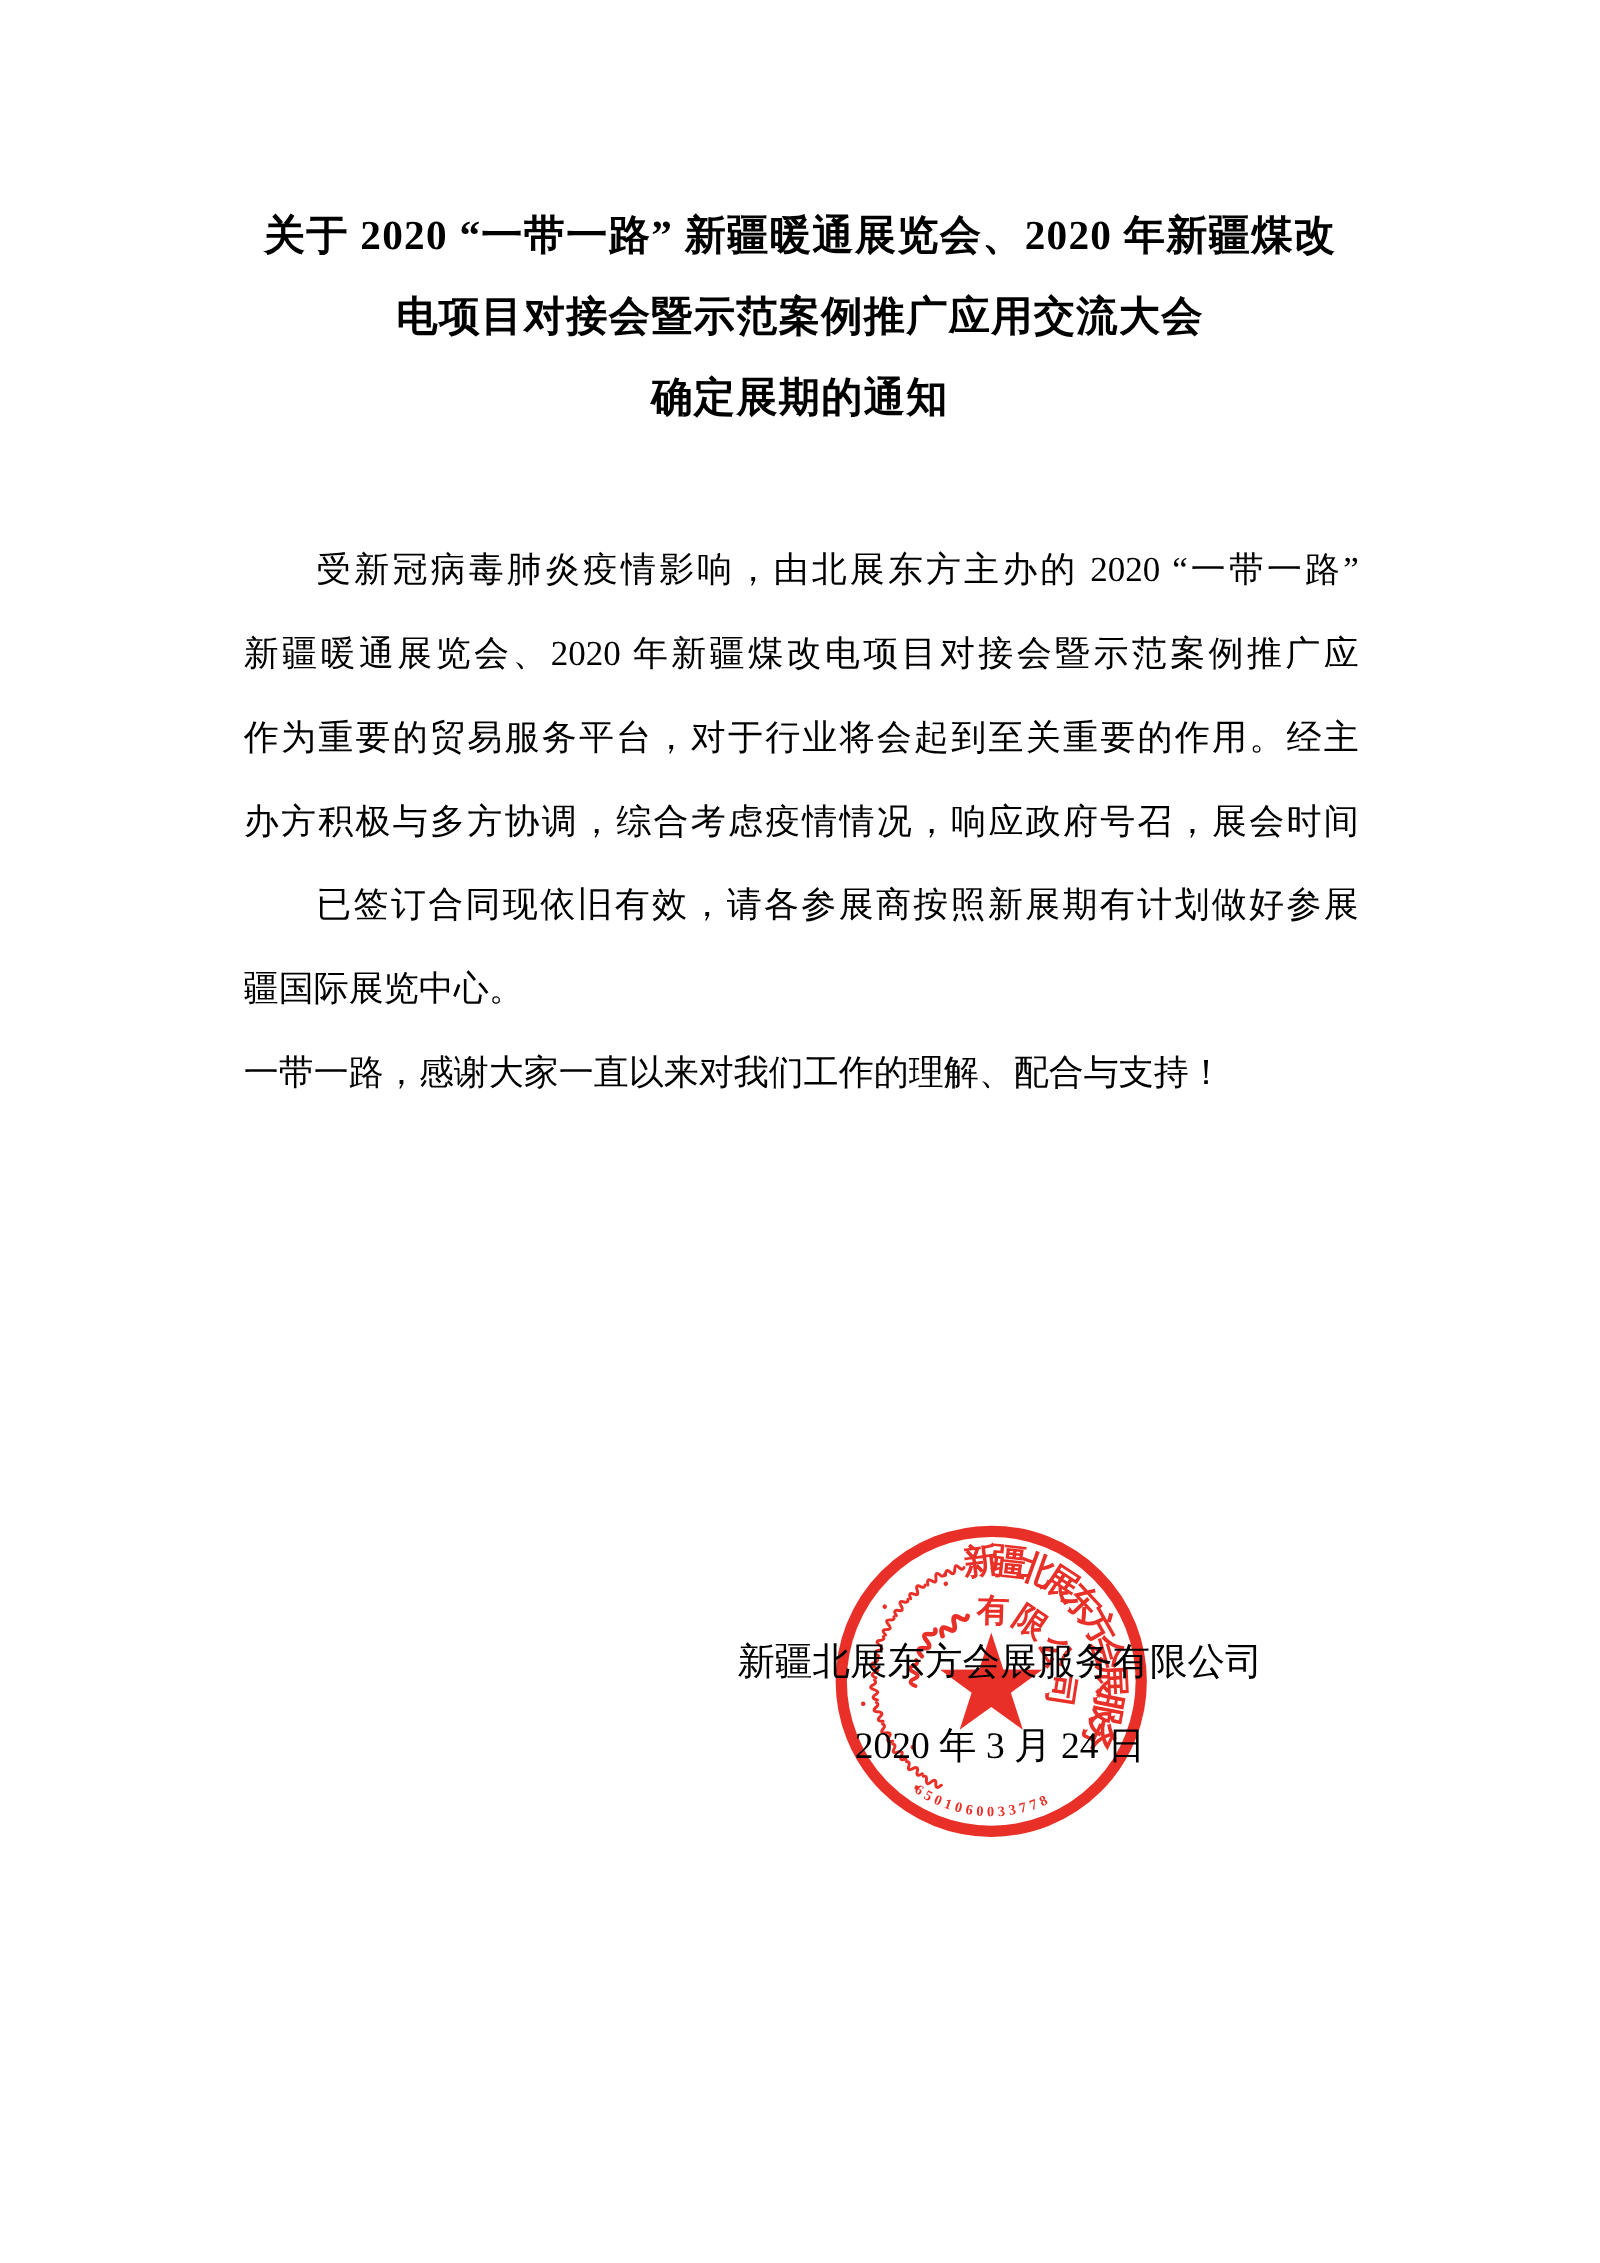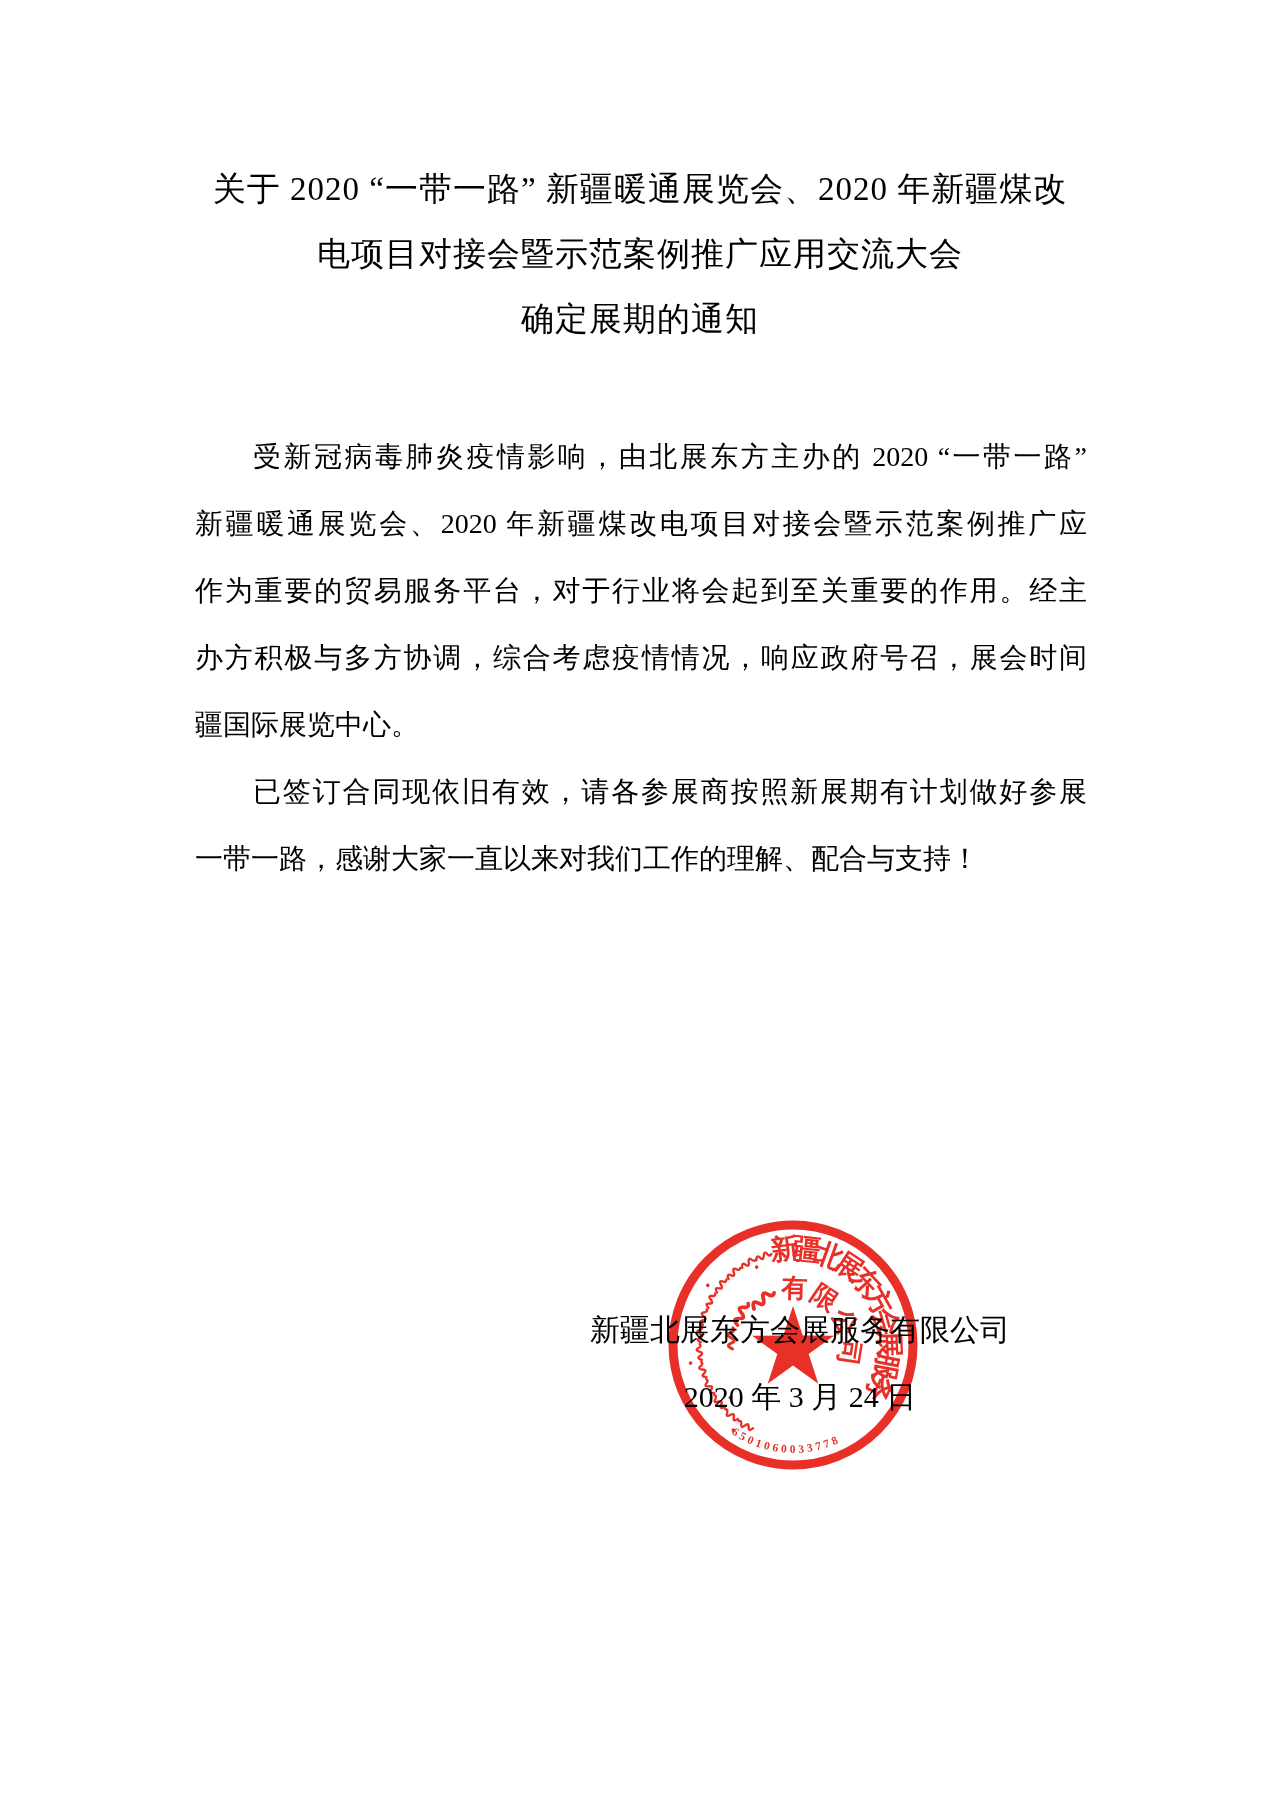--- a/index.html
+++ b/index.html
@@ -7,21 +7,21 @@
     position:relative;
     width:1280px;height:1810px;
     background:#ffffff;
     color:#000;
     font-family:"Liberation Serif","DejaVu Serif",serif;
     overflow:hidden;
   }
   .title-block{
     position:absolute;top:157px;left:0;width:1280px;
     text-align:center;
-    font-size:33px;font-weight:normal;
+    font-size:33px;font-weight:bold;
     line-height:65px;
     letter-spacing:1px;
   }
   .body-block{
     position:absolute;top:423px;left:195px;width:892px;
     font-size:28px;
   }
   .bline{
     height:67px;line-height:67px;
     text-align:justify;
@@ -52,22 +52,22 @@
       <div>关于 2020 “一带一路” 新疆暖通展览会、2020 年新疆煤改</div>
       <div>电项目对接会暨示范案例推广应用交流大会</div>
       <div>确定展期的通知</div>
     </div>
 
   <div class="body-block">
       <div class="bline ind j"><span>受新冠病毒肺炎疫情影响，由北展东方主办的 2020 “一带一路”</span></div>
       <div class="bline j"><span>新疆暖通展览会、2020 年新疆煤改电项目对接会暨示范案例推广应</span></div>
       <div class="bline j"><span>作为重要的贸易服务平台，对于行业将会起到至关重要的作用。经主</span></div>
       <div class="bline j"><span>办方积极与多方协调，综合考虑疫情情况，响应政府号召，</span><span class="b">展会时间</span></div>
+      <div class="bline ind j"><span>已签订合同现依旧有效，请各参展商按照新展期有计划做好参展</span></div>
       <div class="bline"><span>疆国际展览中心。</span></div>
-      <div class="bline ind j"><span>已签订合同现依旧有效，请各参展商按照新展期有计划做好参展</span></div>
       <div class="bline"><span>一带一路，感谢大家一直以来对我们工作的理解、配合与支持！</span></div>
     </div>
 
   <div class="signoff-line company-line">新疆北展东方会展服务有限公司</div>
 
   <div class="signoff-line date-line">2020 年 3 月 24 日</div>
 
   <svg class="seal" width="258" height="258" viewBox="-129 -129 258 258">
     <defs>
       <path id="uyg" d="M-7 0 q2 -6 4.5 -1 q2 4 4 -1 q2 -5 4 0 q1.5 3 3.5 1" fill="none" stroke="#e8231a" stroke-width="2.4" stroke-linecap="round"></path>

